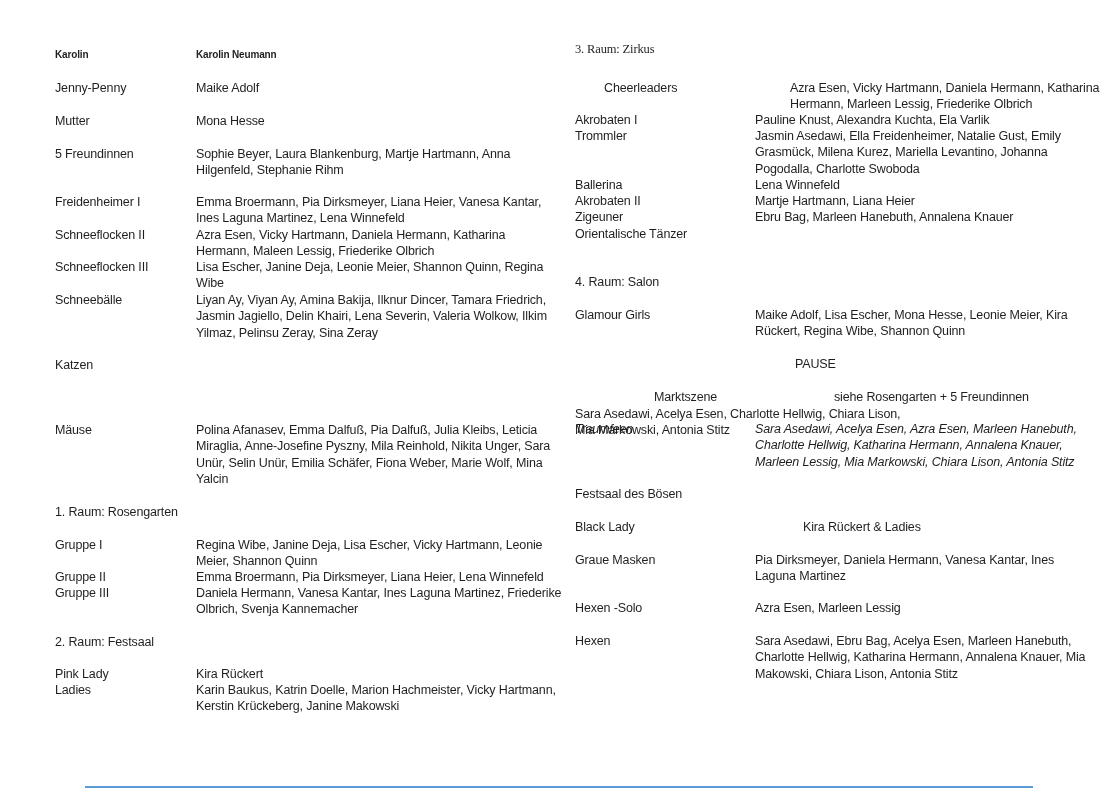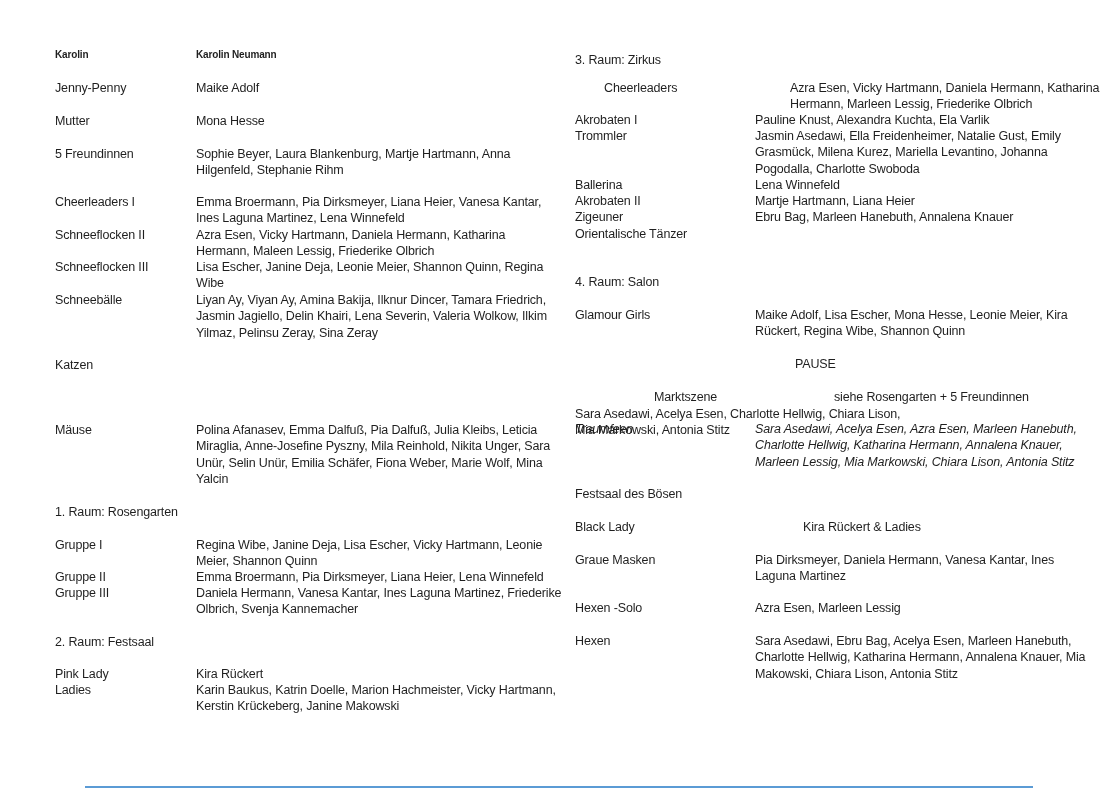--- a/index.html
+++ b/index.html
@@ -68,21 +68,21 @@
     <div class="label">Mutter</div>
     <div class="value">Mona Hesse</div>
   </div>
 
   <div class="block" style="left:55px; top:146px;">
     <div class="label">5 Freundinnen</div>
     <div class="value">Sophie Beyer, Laura Blankenburg, Martje Hartmann, Anna Hilgenfeld, Stephanie Rihm</div>
   </div>
 
   <div class="block" style="left:55px; top:194px;">
-    <div class="label">Cheerleaders I</div>
+    <div class="label">Freidenheimer I</div>
     <div class="value">Emma Broermann, Pia Dirksmeyer, Liana Heier, Vanesa Kantar, Ines Laguna Martinez, Lena Winnefeld</div>
   </div>
 
   <div class="block" style="left:55px; top:227px;">
     <div class="label">Schneeflocken II</div>
     <div class="value">Azra Esen, Vicky Hartmann, Daniela Hermann, Katharina Hermann, Maleen Lessig, Friederike Olbrich</div>
   </div>
 
   <div class="block" style="left:55px; top:259px;">
     <div class="label">Schneeflocken III</div>
@@ -129,21 +129,21 @@
 
   <div class="block" style="left:55px; top:682px;">
     <div class="label">Ladies</div>
     <div class="value">Karin Baukus, Katrin Doelle, Marion Hachmeister, Vicky Hartmann, Kerstin Krückeberg, Janine Makowski</div>
   </div>
 
 </div>
 
 <div class="col-right">
 
-  <div class="section-title" style="left:575px; top:52px;">3. Raum: Zirkus</div>
+  <div class="section-title" style="left:575px; top:41px;font-family:Liberation Serif, serif;">3. Raum: Zirkus</div>
 
   <div class="block" style="left:604px; top:80px;gap:6px;">
     <div class="label">Cheerleaders</div>
     <div class="value">Azra Esen, Vicky Hartmann, Daniela Hermann, Katharina Hermann, Marleen Lessig, Friederike Olbrich</div>
   </div>
 
   <div class="block" style="left:575px; top:112px;">
     <div class="label">Akrobaten I</div>
     <div class="value">Pauline Knust, Alexandra Kuchta, Ela Varlik</div>
   </div>

